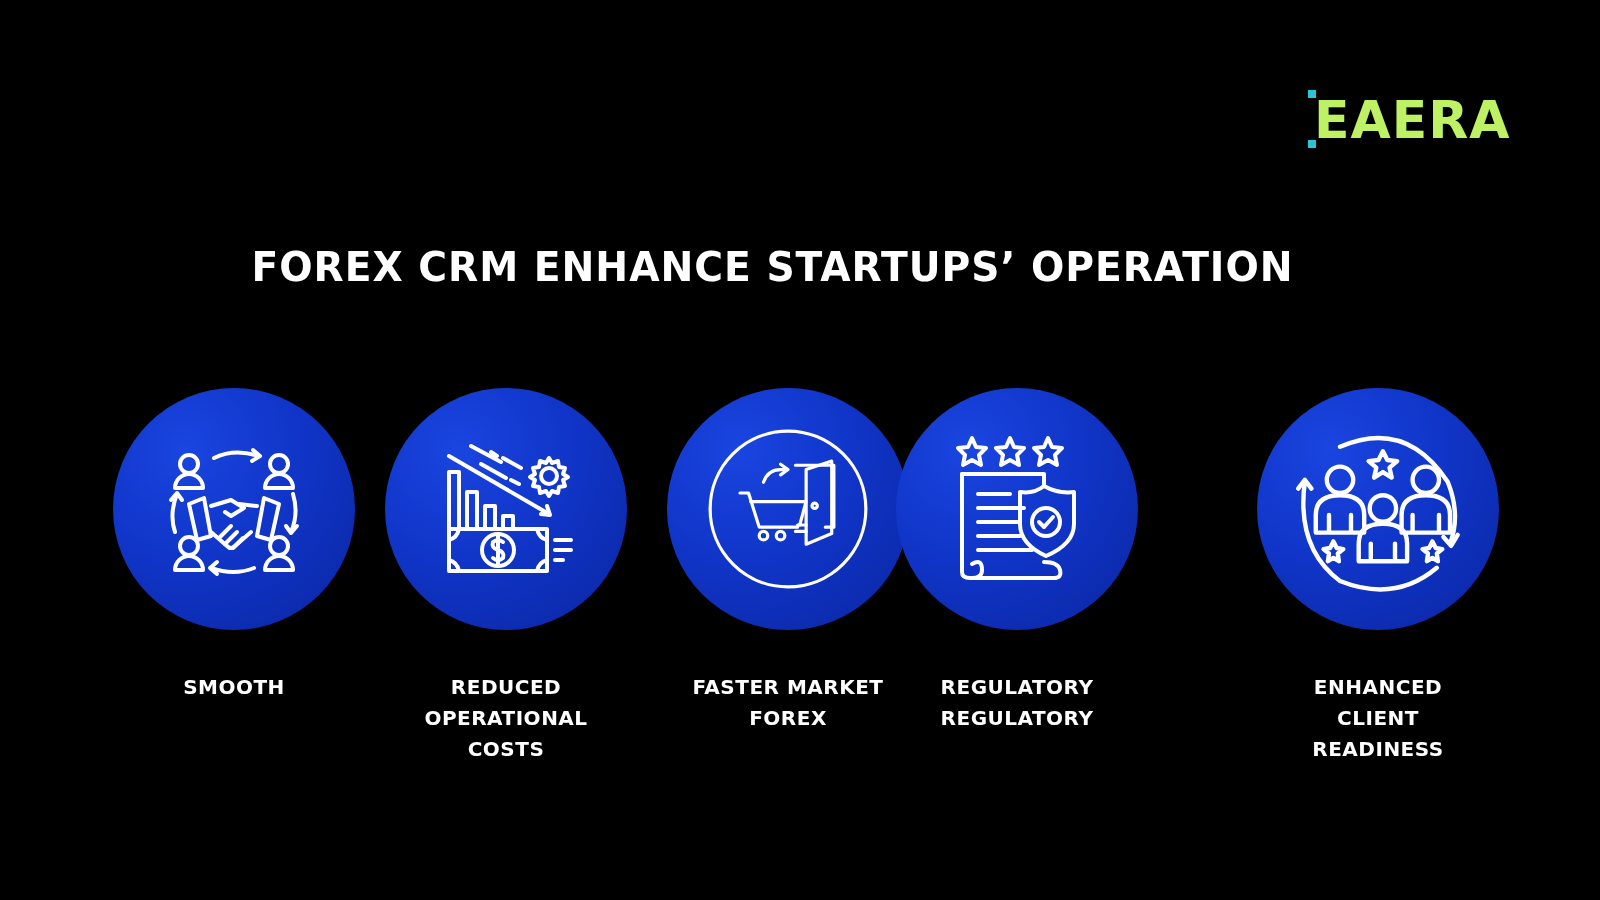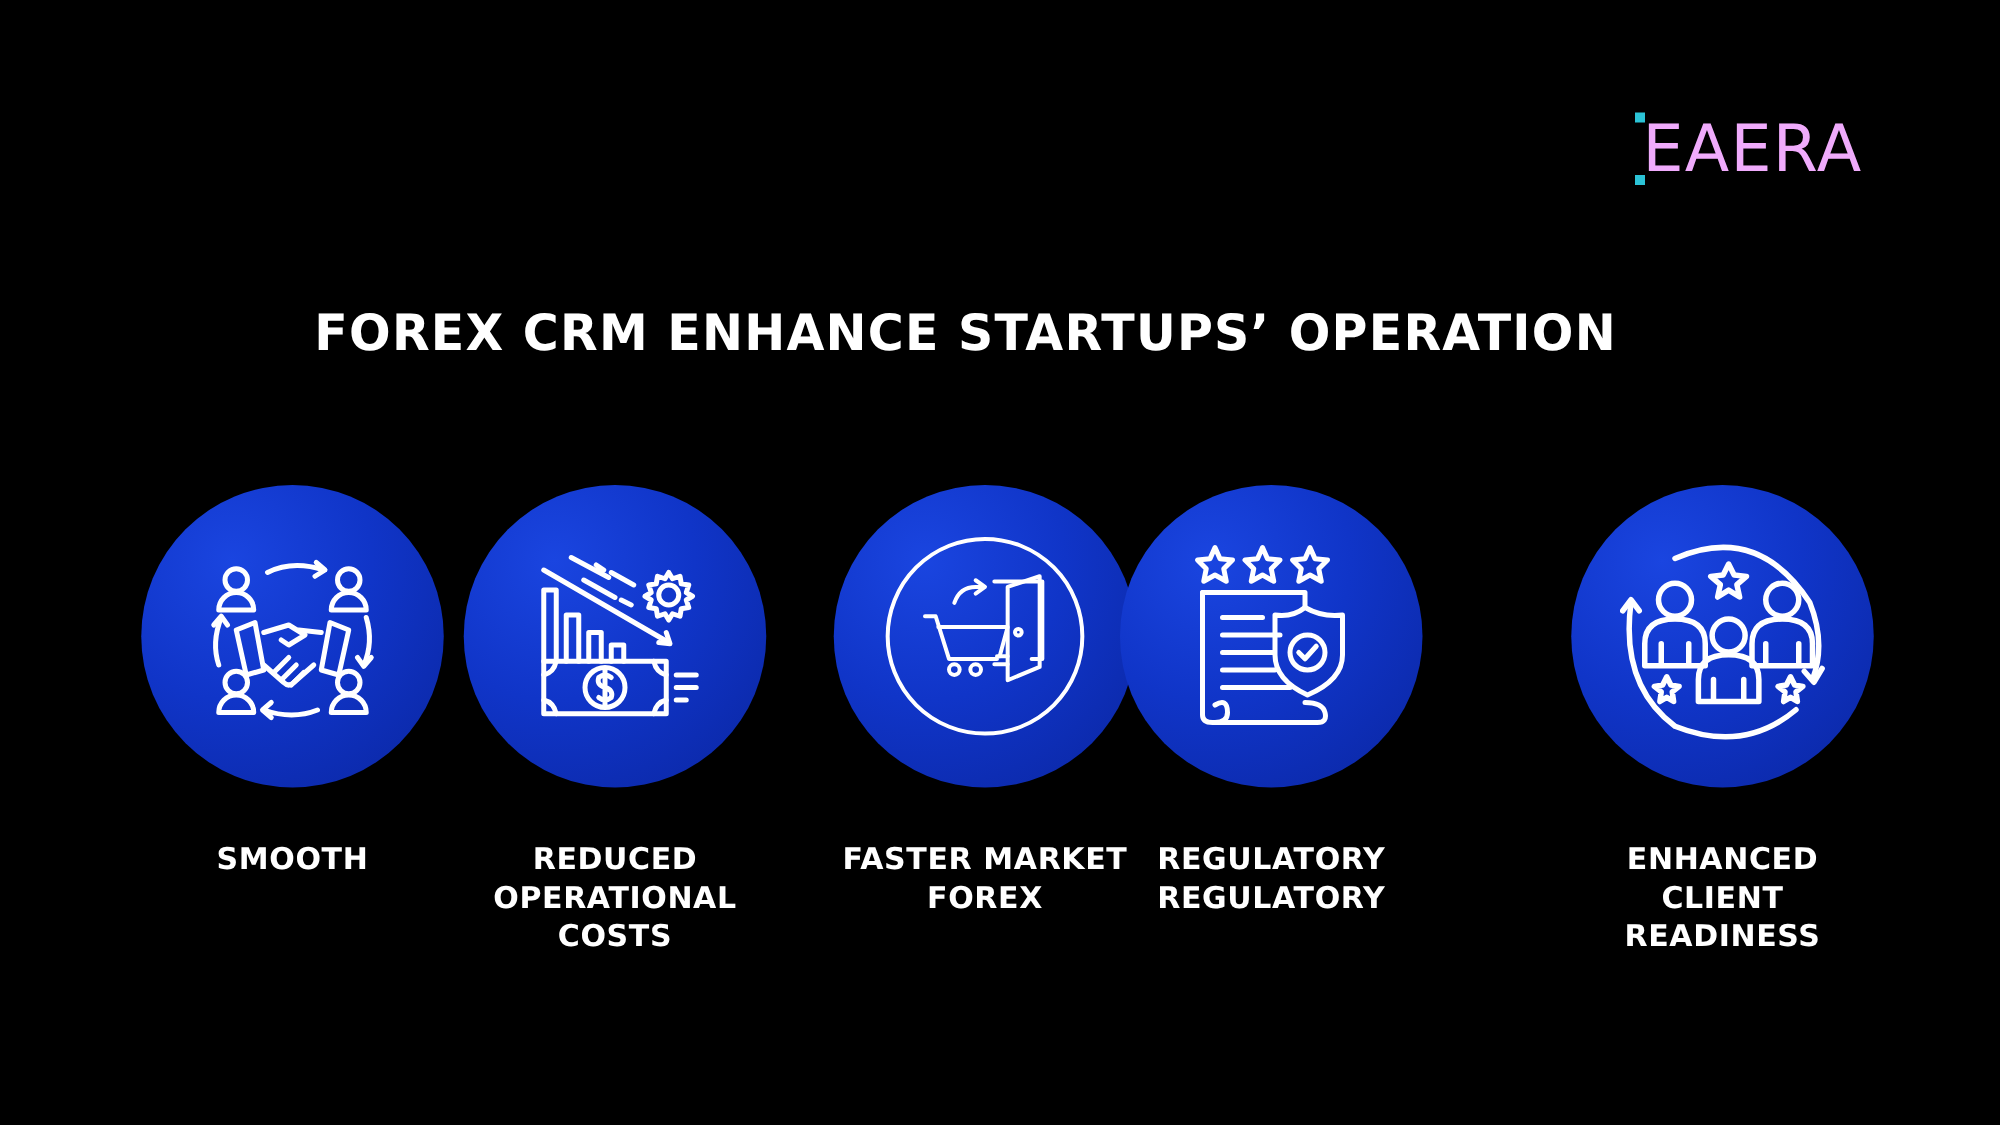--- a/index.html
+++ b/index.html
@@ -3,41 +3,41 @@
   <meta charset="utf-8">
   <style>
     html, body { margin: 0; padding: 0; }
     body {
       width: 1600px; height: 900px; background: #000; overflow: hidden;
       position: relative; font-family: "Liberation Sans", sans-serif; color: #fff;
     }
     .logo { position: absolute; left: 1308px; top: 90px; height: 60px; }
     .logo .word {
       position: absolute; left: 6px; top: 2px; font-family: "DejaVu Sans", sans-serif;
-      font-weight: normal; font-size: 52px; letter-spacing: 1px; color: #f0abfc; line-height: 56px;
+      font-weight: bold; font-size: 52px; letter-spacing: 1px; color: #bef264; line-height: 56px;
     }
     .logo .sq { position: absolute; width: 8px; height: 8px; background: #2bc3d6; left: 0; }
     .logo .sq.top { top: 0; }
     .logo .sq.bot { top: 50px; }
     .title {
       position: absolute; left: 0; width: 1545px; top: 244px; text-align: center;
       font-family: "DejaVu Sans", sans-serif; font-weight: bold; font-size: 40px;
       letter-spacing: 1px; transform: scaleX(0.98);
     }
     .items { position: absolute; top: 388px; left: 0; width: 1600px; }
     .item { position: absolute; width: 260px; text-align: center; }
     .circle {
       width: 242px; height: 242px; border-radius: 50%; margin: 0 auto;
       background: radial-gradient(circle at 30% 25%, #1a45e0 0%, #1035c8 45%, #0a25a0 100%);
       display: flex; align-items: center; justify-content: center;
     }
     .circle svg { width: 150px; height: 150px; }
     .label {
       margin-top: 42px; font-family: "DejaVu Sans", sans-serif; font-weight: bold;
-      font-size: 24px; line-height: 31px; letter-spacing: 0.5px;
+      font-size: 20px; line-height: 31px; letter-spacing: 0.5px;
     }
     .label span { display: block; }
   </style>
 </head>
 <body>
 
 <div class="logo">
   <div class="sq top"></div>
   <div class="sq bot"></div>
   <div class="word">EAERA</div>
@@ -71,21 +71,21 @@
         <path d="M52 72 L72 66 L85 74 L72 82 L66 78"></path>
         <path d="M98 72 L80 70 M52 98 L68 112 Q72 116 76 112 L92 98"></path>
         <path d="M60 104 L72 92 M66 110 L78 98 M74 114 L84 104"></path>
       </svg>
     </div>
     <div class="label">
       <span>SMOOTH</span>
     </div>
   </div>
 
-  <div class="item" style="left:362px;">
+  <div class="item" style="left:376px;">
     <div class="circle">
       <svg viewBox="0 0 150 150" fill="none" stroke="#fff" stroke-width="4" stroke-linecap="round" stroke-linejoin="round">
         <path d="M18 22 L118 80"></path>
           <path d="M110 80 L119 81 L116 72"></path>
         <path d="M40 12 L70 28 M60 18 L66 22 M72 24 L90 34 M50 30 L75 44 M80 46 L88 50"></path>
         <circle cx="118" cy="42" r="8"></circle>
         <path d="M118 24 l3 5 6 -2 1 6 6 1 -2 6 5 3 -5 3 2 6 -6 1 -1 6 -6 -2 -3 5 -3 -5 -6 2 -1 -6 -6 -1 2 -6 -5 -3 5 -3 -2 -6 6 -1 1 -6 6 2 z"></path>
         <path d="M18 95 V38 H28 V95"></path>
           <path d="M36 95 V58 H46 V95"></path>
           <path d="M54 95 V72 H64 V95"></path>

